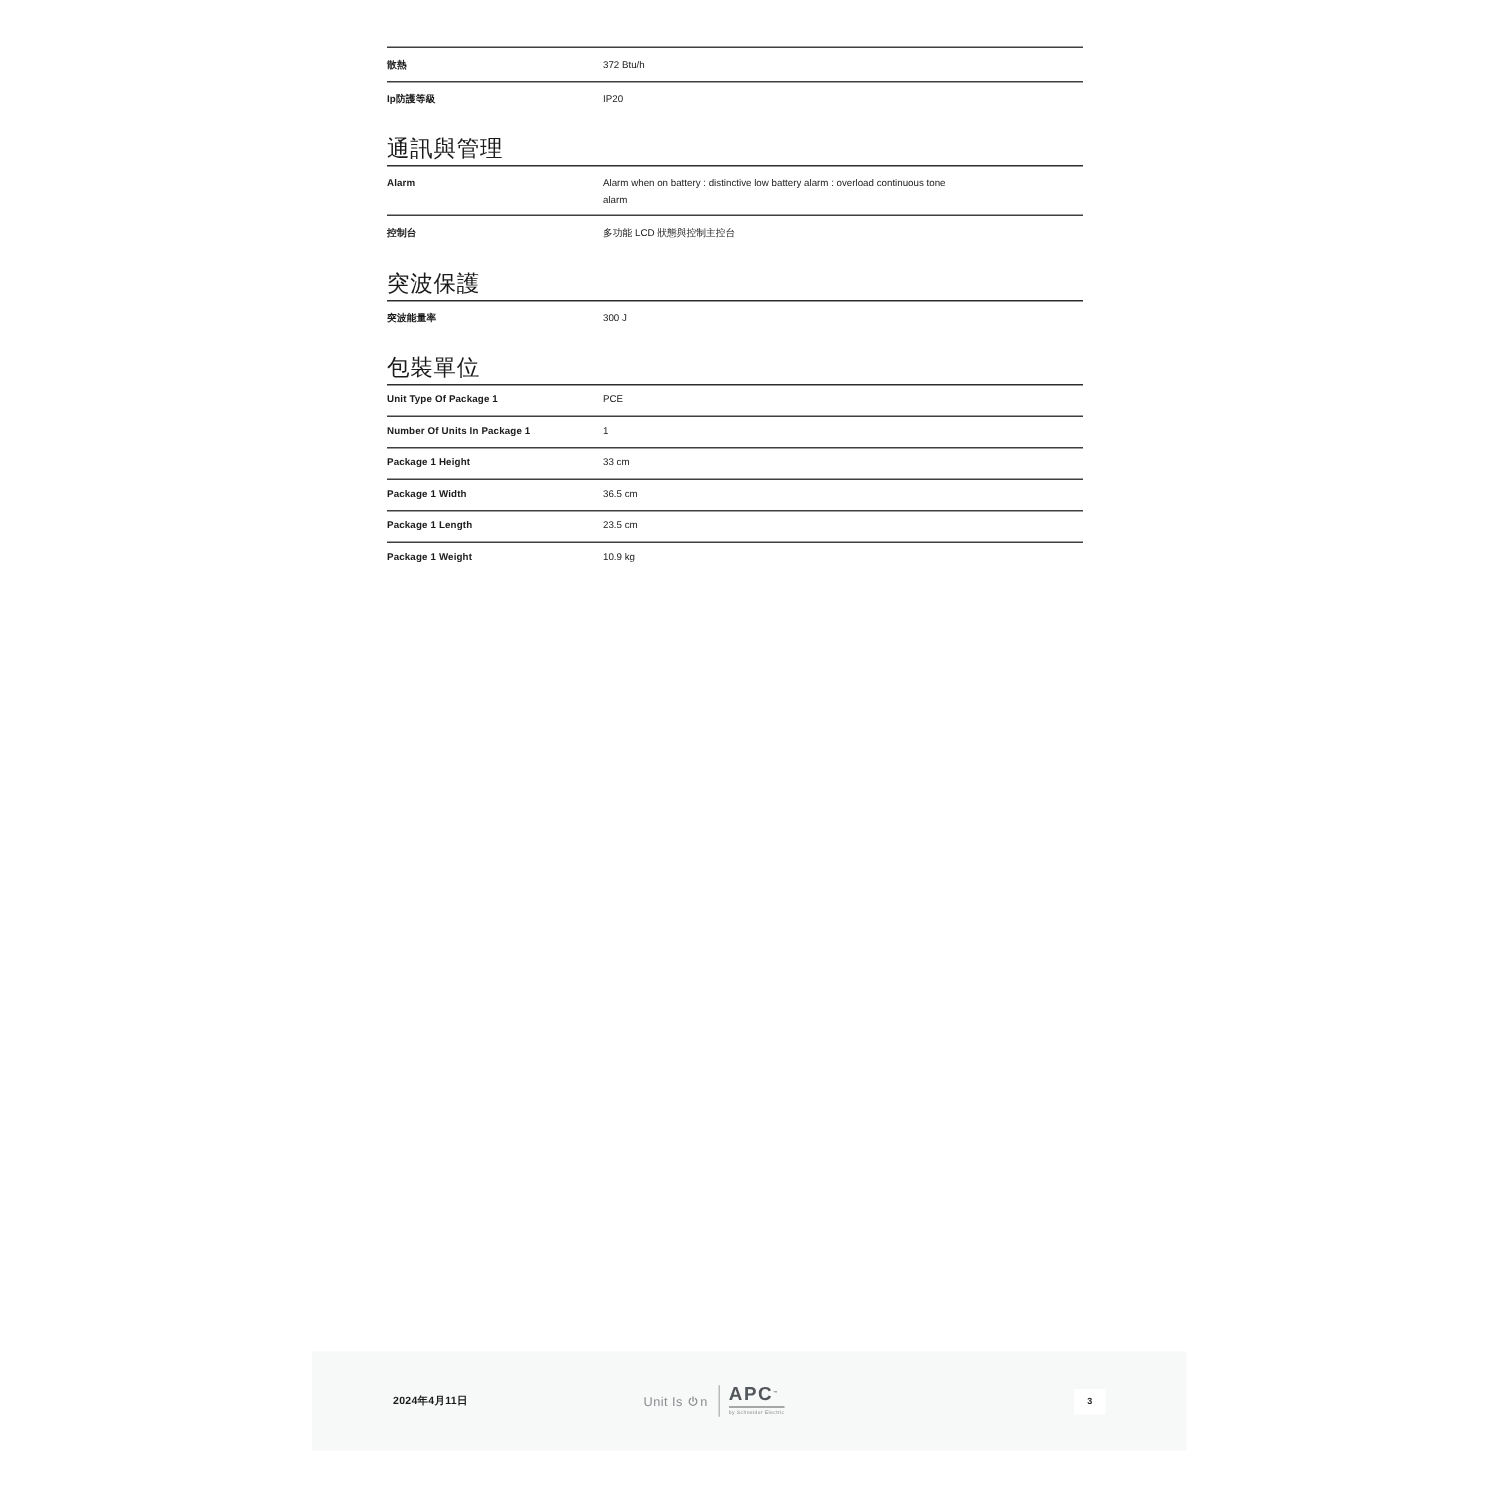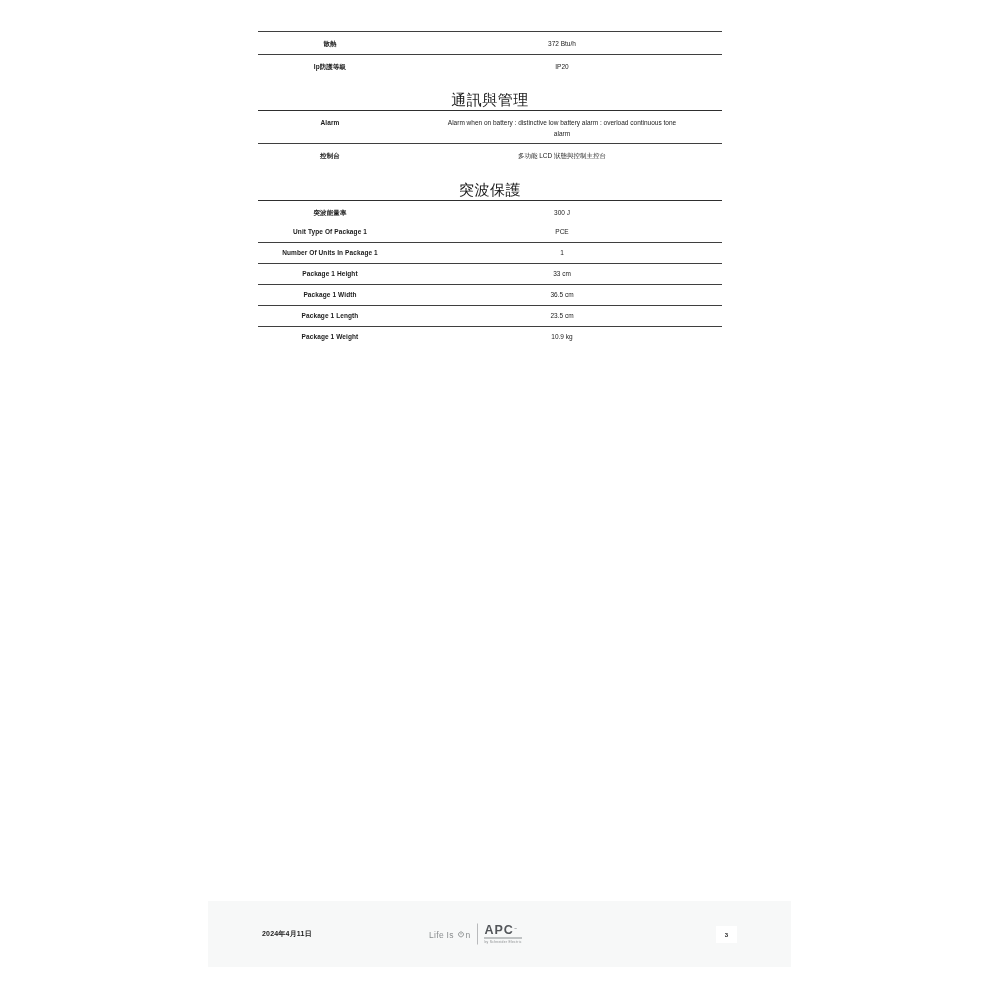--- a/index.html
+++ b/index.html
@@ -4,21 +4,21 @@
 <style>
   html, body { margin: 0; padding: 0; }
   body {
     width: 1000px; height: 1000px;
     background: #ffffff;
     font-family: "Liberation Sans", "DejaVu Sans", sans-serif;
     color: #1a1a1a;
     position: relative;
     overflow: hidden;
   }
-  .page { position: absolute; inset: 0; background: #ffffff; text-align: center; }
+  .page { position: absolute; inset: 0; background: #ffffff; }
 
   
   .content {
     position: absolute;
     left: 258px; top: 0;
     width: 464px;
   }
   .spec-table.cont { margin-top: 31px; }
   .row {
     display: flex;
@@ -168,20 +168,21 @@
 
     <section>
       <h2 class="sec-title">突波保護</h2>
       <div class="row">
         <div class="label">突波能量率</div>
         <div class="value">300 J</div>
       </div>
     </section>
 
     <section class="tight">
+      <h2 class="sec-title">包裝單位</h2>
       <div class="row">
         <div class="label">Unit Type Of Package 1</div>
         <div class="value">PCE</div>
       </div>
       <div class="row bt">
         <div class="label">Number Of Units In Package 1</div>
         <div class="value">1</div>
       </div>
       <div class="row bt">
         <div class="label">Package 1 Height</div>
@@ -201,21 +202,21 @@
       </div>
     </section>
 
 
   </main>
 
   <footer class="footer">
     <span class="footer-date">2024年4月11日</span>
 
     <div class="brand-group">
-      <span class="life-is-on"><span>Life Is </span><svg class="power-icon" width="8" height="8" viewBox="0 0 24 24" fill="none" stroke="#8a8d8f" stroke-width="2.6" stroke-linecap="round">
+      <span class="life-is-on"><span>Unit Is </span><svg class="power-icon" width="8" height="8" viewBox="0 0 24 24" fill="none" stroke="#8a8d8f" stroke-width="2.6" stroke-linecap="round">
             <path d="M12 2.5v8.5"></path>
             <path d="M16.8 5.6a7.6 7.6 0 1 1-9.6 0"></path>
           </svg><span>n</span></span>
 
       <span class="brand-divider"></span>
 
       <span class="apc-logo">
         <span class="apc-word"><span>APC</span><span class="apc-tm">™</span></span>
         <span class="apc-sub">by Schneider Electric</span>
       </span>

